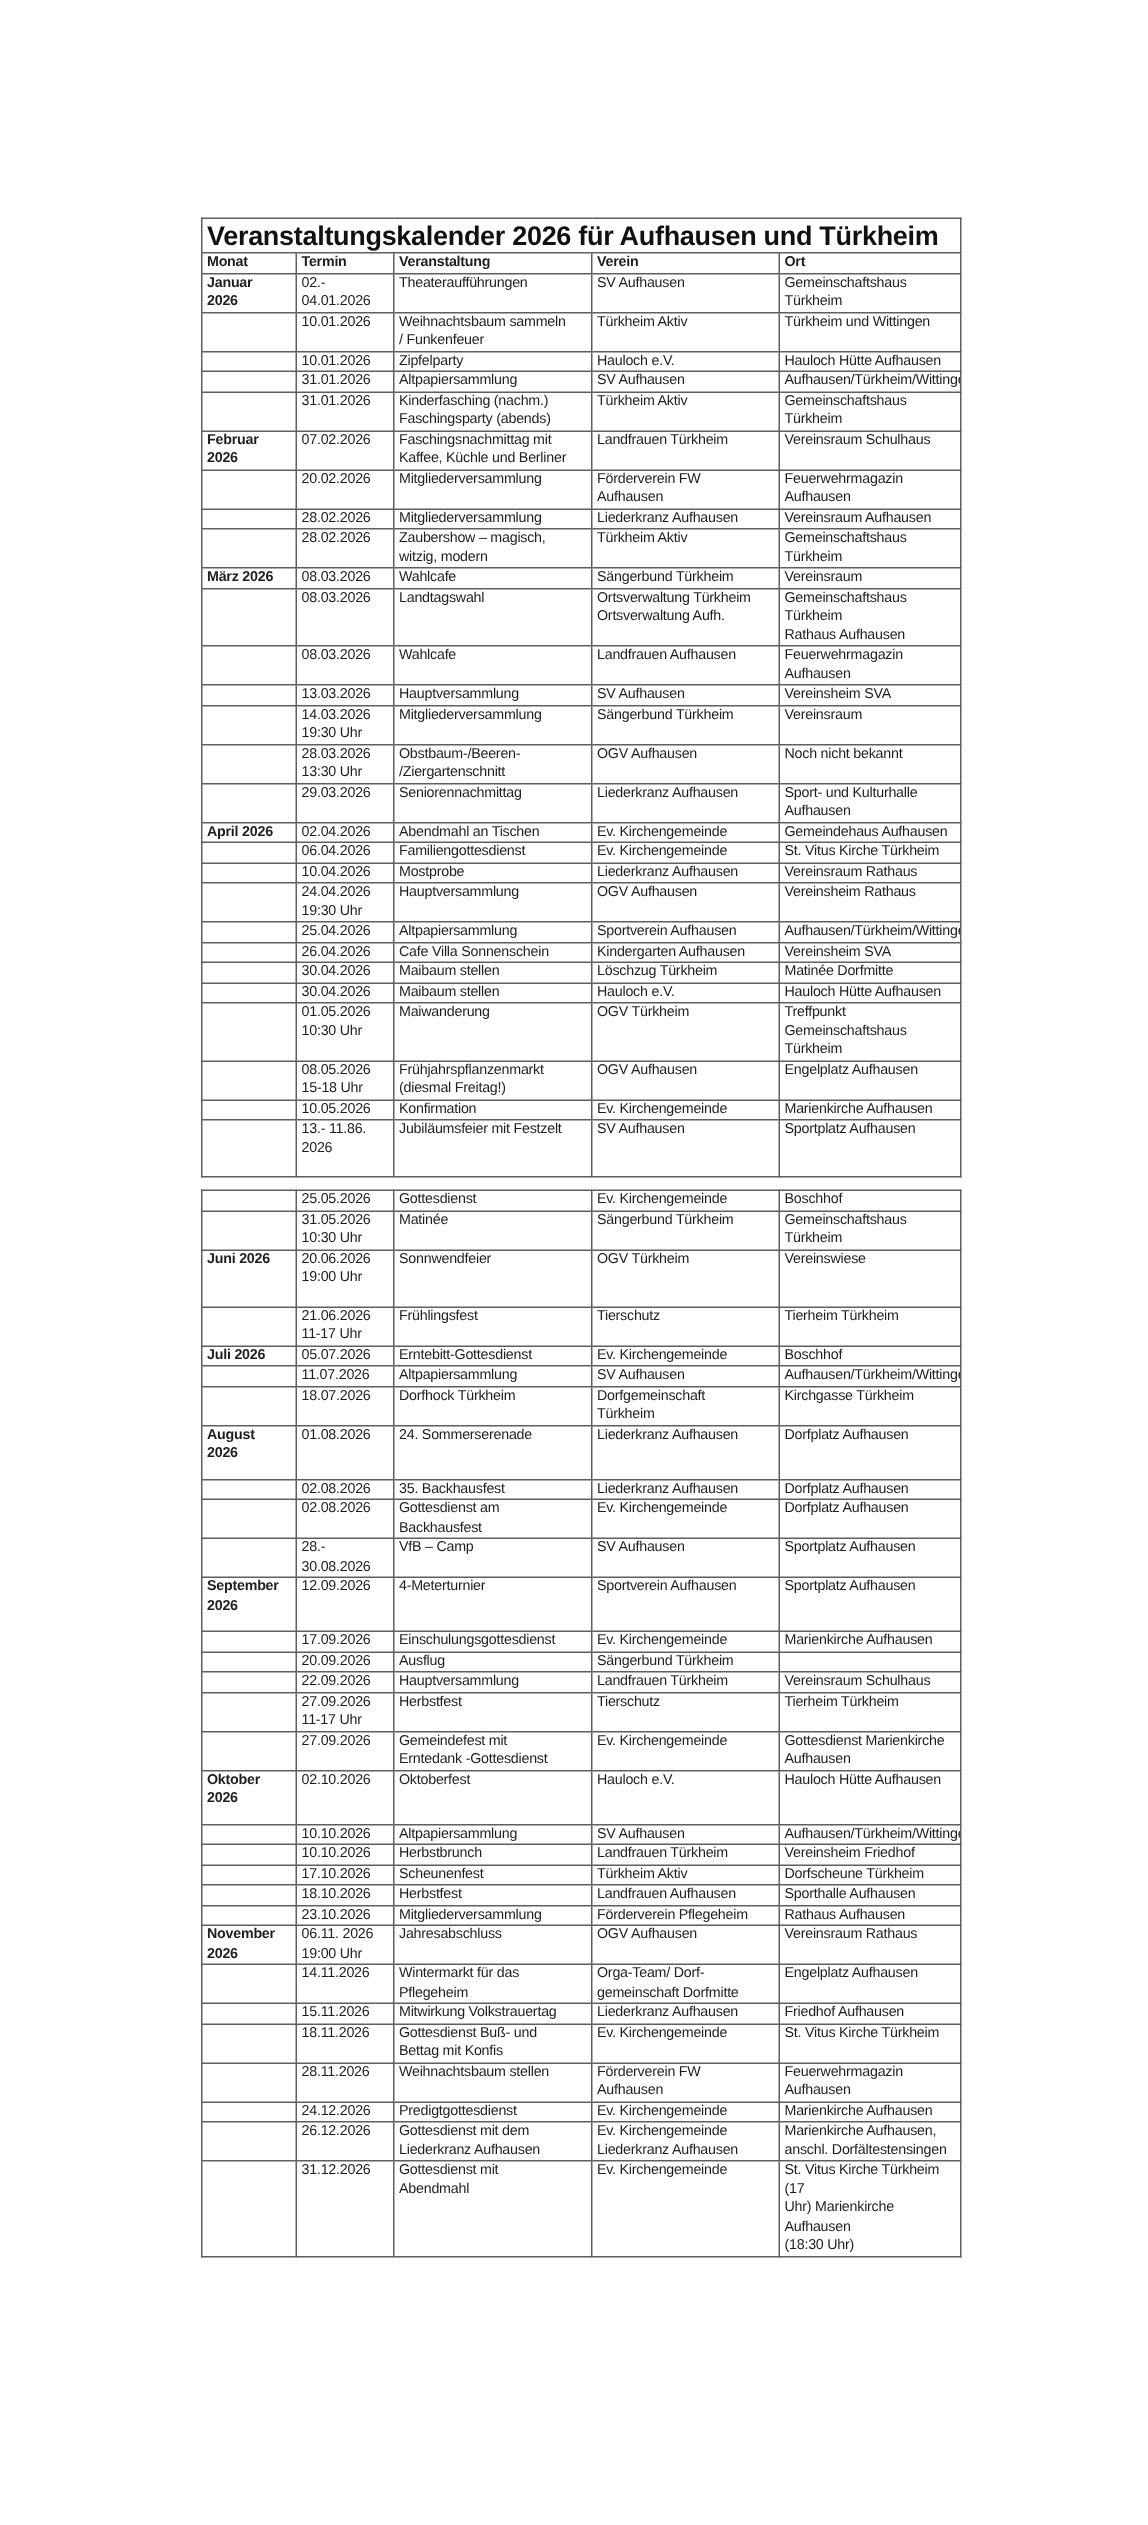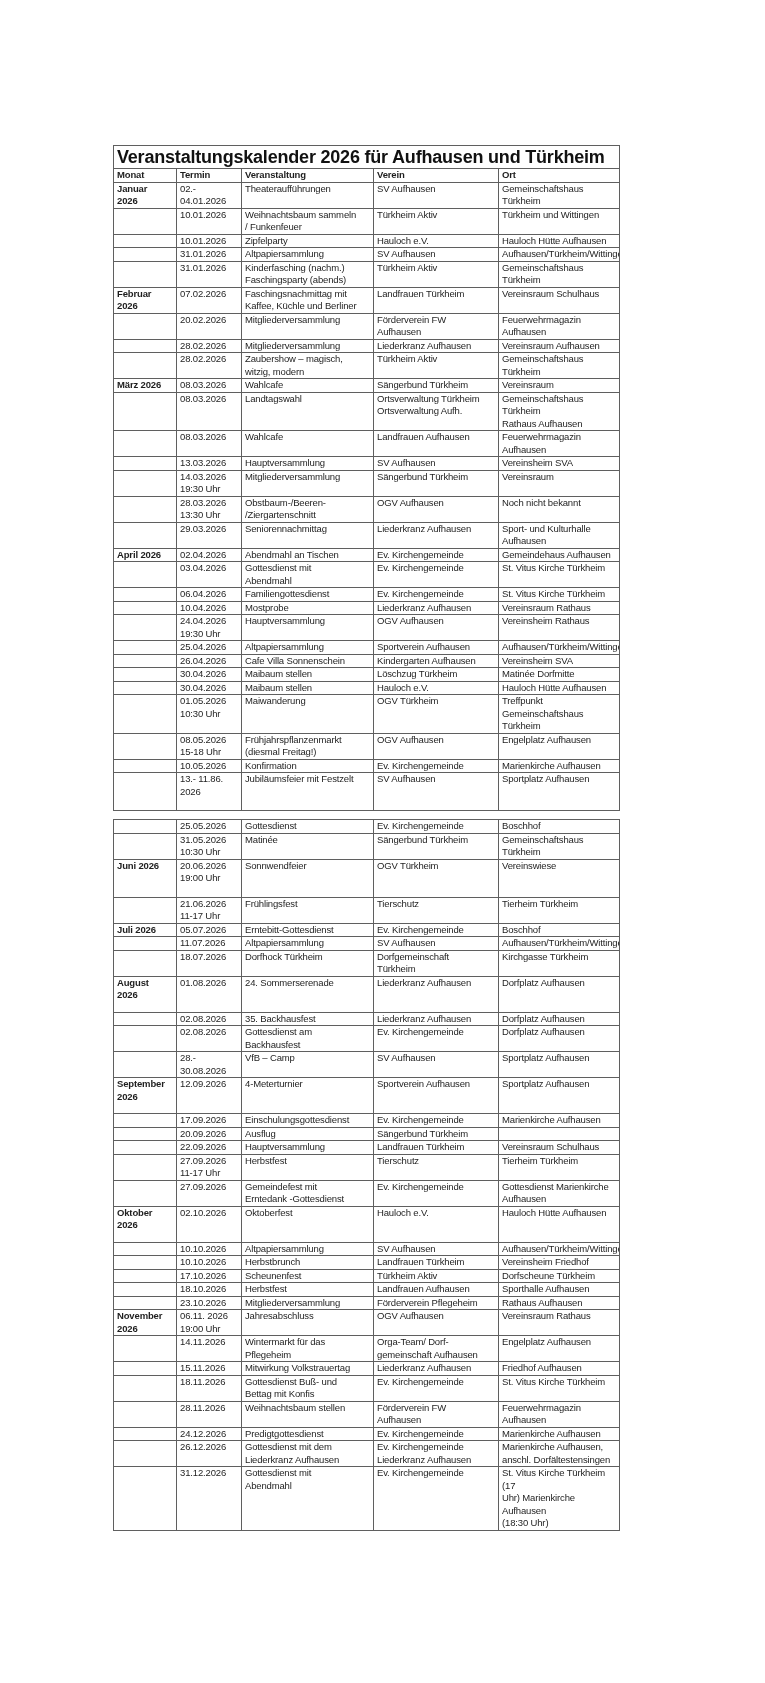--- a/index.html
+++ b/index.html
@@ -3,21 +3,21 @@
 <meta charset="utf-8">
 <style>
   html,body{margin:0;padding:0;}
   body{
     width:765px;height:1683px;background:#ffffff;overflow:hidden;
     font-family:"Liberation Sans","DejaVu Sans",sans-serif;
     color:#1e1e1e;
   }
   .sheet{position:relative;width:765px;height:1683px;}
   .cal-wrap{
-    position:absolute;left:113px;top:145px;width:506px;
+    position:absolute;left:134px;top:145px;width:506px;
   }
   table.cal{
     border-collapse:collapse;table-layout:fixed;width:506px;
     font-size:9.5px;line-height:12.5px;letter-spacing:-0.15px;
   }
   table.cal td,table.cal th{
     border:1px solid #5f5f5f;
     padding:0 3px;vertical-align:top;text-align:left;
     white-space:pre-line;overflow:hidden;
   }
@@ -184,28 +184,20 @@
           </tr>
           <tr>
             <td class="col-monat">April 2026</td>
             <td class="col-termin">02.04.2026</td>
             <td class="col-veranstaltung">Abendmahl an Tischen</td>
             <td class="col-verein">Ev. Kirchengemeinde</td>
             <td class="col-ort">Gemeindehaus Aufhausen</td>
           </tr>
           <tr>
             <td class="col-monat"></td>
-            <td class="col-termin">03.04.2026</td>
-            <td class="col-veranstaltung">Gottesdienst mit
-Abendmahl</td>
-            <td class="col-verein">Ev. Kirchengemeinde</td>
-            <td class="col-ort">St. Vitus Kirche Türkheim</td>
-          </tr>
-          <tr>
-            <td class="col-monat"></td>
             <td class="col-termin">06.04.2026</td>
             <td class="col-veranstaltung">Familiengottesdienst</td>
             <td class="col-verein">Ev. Kirchengemeinde</td>
             <td class="col-ort">St. Vitus Kirche Türkheim</td>
           </tr>
           <tr>
             <td class="col-monat"></td>
             <td class="col-termin">10.04.2026</td>
             <td class="col-veranstaltung">Mostprobe</td>
             <td class="col-verein">Liederkranz Aufhausen</td>
@@ -475,21 +467,21 @@
             <td class="col-veranstaltung">Jahresabschluss</td>
             <td class="col-verein">OGV Aufhausen</td>
             <td class="col-ort">Vereinsraum Rathaus</td>
           </tr>
           <tr>
             <td class="col-monat"></td>
             <td class="col-termin">14.11.2026</td>
             <td class="col-veranstaltung">Wintermarkt für das
 Pflegeheim</td>
             <td class="col-verein">Orga-Team/ Dorf-
-gemeinschaft Aufhausen</td>
+gemeinschaft Dorfmitte</td>
             <td class="col-ort">Engelplatz Aufhausen</td>
           </tr>
           <tr>
             <td class="col-monat"></td>
             <td class="col-termin">15.11.2026</td>
             <td class="col-veranstaltung">Mitwirkung Volkstrauertag</td>
             <td class="col-verein">Liederkranz Aufhausen</td>
             <td class="col-ort">Friedhof Aufhausen</td>
           </tr>
           <tr>

